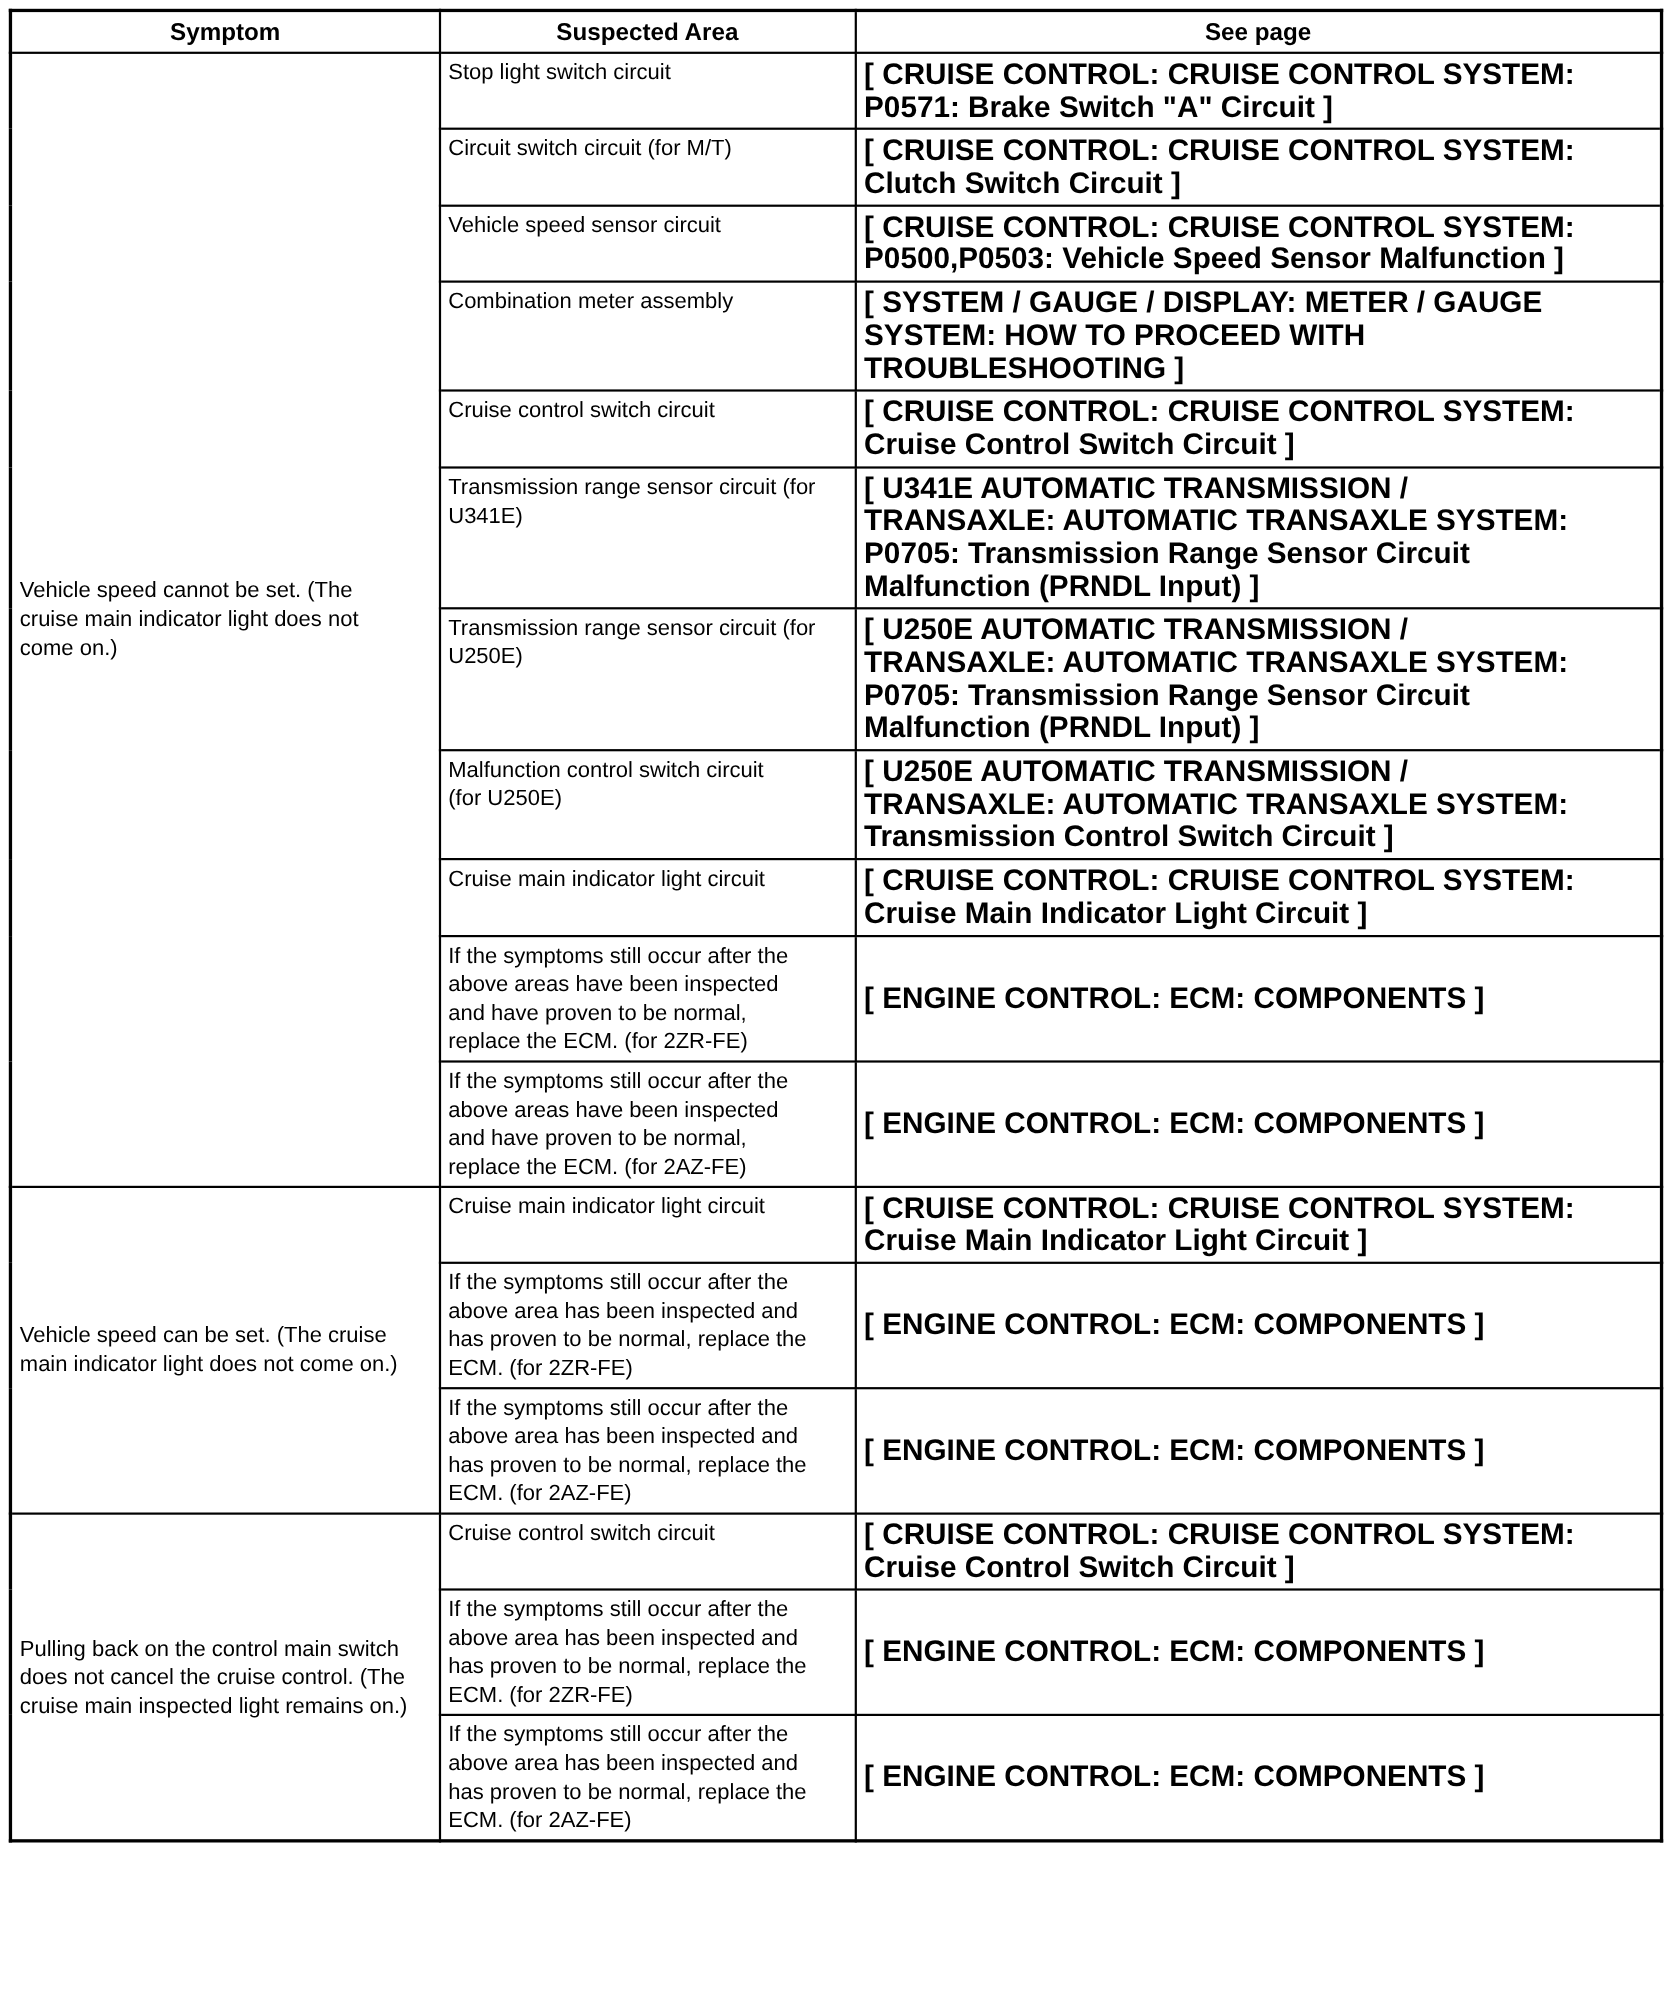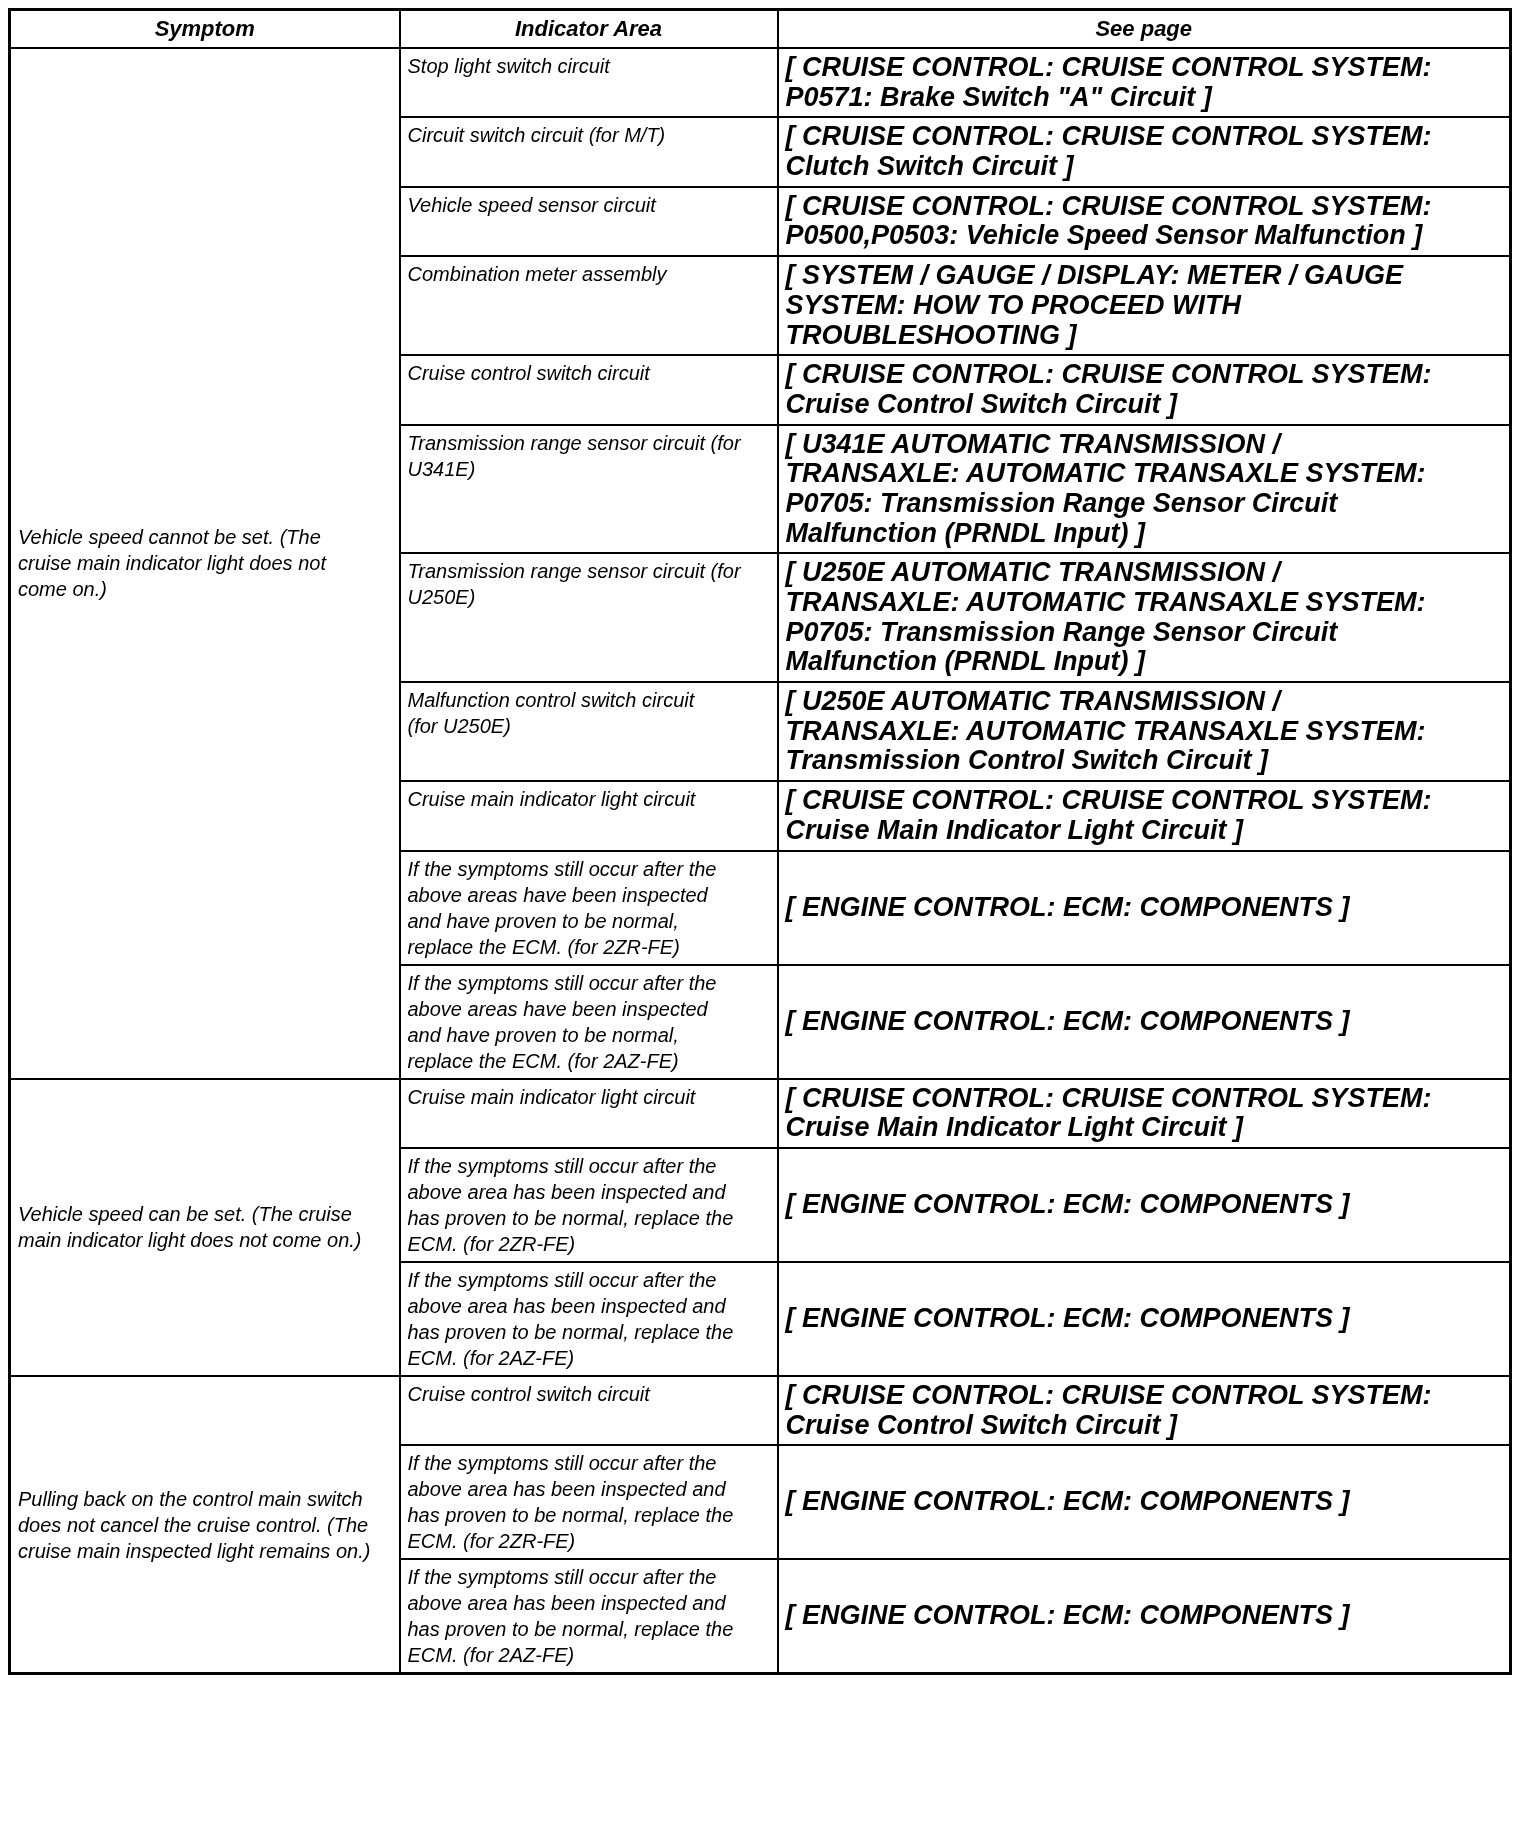--- a/index.html
+++ b/index.html
@@ -19,21 +19,20 @@
     border-collapse: collapse;
     table-layout: fixed;
     width: 1504px;
     border: 3px solid #000000;
   }
   th, td {
     border: 2px solid #000000;
     padding: 4px 7px;
     white-space: pre-line;
     overflow-wrap: break-word;
-    font-style: italic;
   }
   th.col-header {
     font-size: 22px;
     font-weight: bold;
     text-align: center;
     vertical-align: middle;
     padding: 5px 7px;
   }
   td.col-symptom {
     font-size: 20px;
@@ -61,21 +60,21 @@
 <div class="page">
   <table class="troubleshooting">
     <colgroup>
       <col style="width:390px">
       <col style="width:378px">
       <col>
     </colgroup>
     <thead>
       <tr>
           <th class="col-header">Symptom</th>
-          <th class="col-header">Indicator Area</th>
+          <th class="col-header">Suspected Area</th>
           <th class="col-header">See page</th>
         </tr>
     </thead>
     <tbody>
         <tr>
           <td class="col-symptom" rowspan="11">Vehicle speed cannot be set. (The
 cruise main indicator light does not
 come on.)</td>
           <td class="col-area">Stop light switch circuit</td>
           <td class="col-page">[ CRUISE CONTROL: CRUISE CONTROL SYSTEM:

